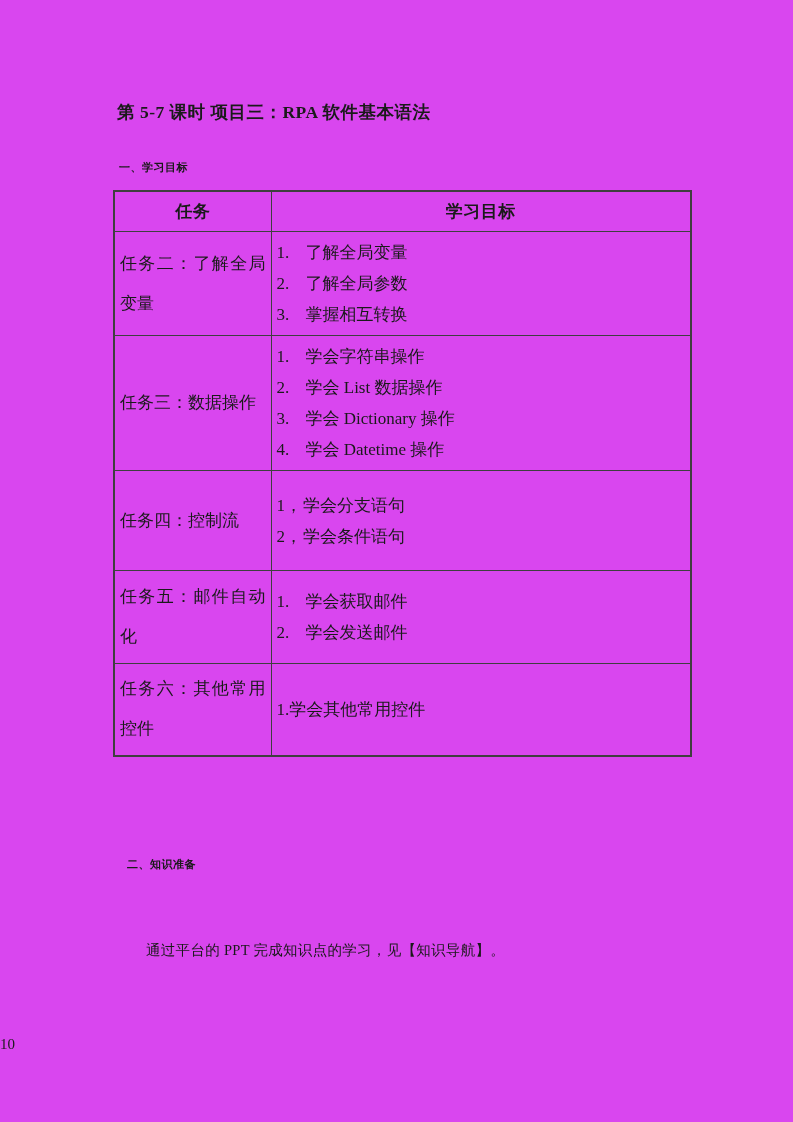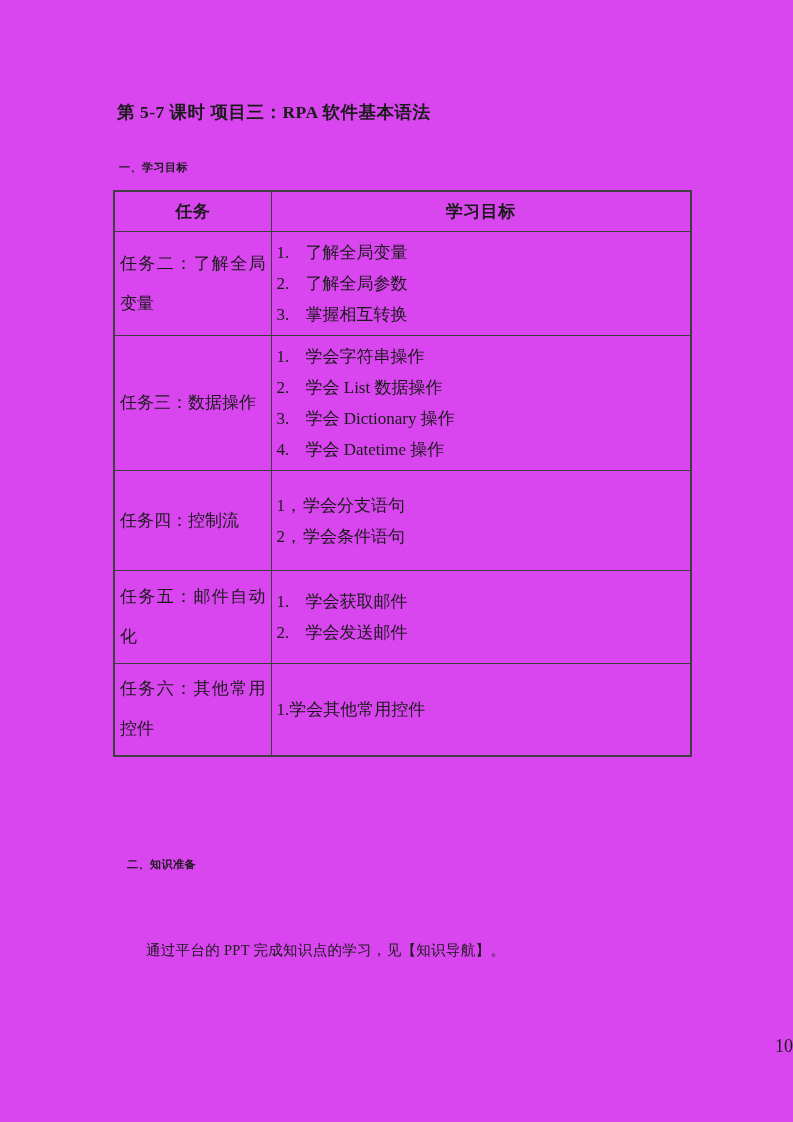--- a/index.html
+++ b/index.html
@@ -100,22 +100,22 @@
     top: 941px;
     font-size: 14.5px;
     letter-spacing: 0.3px;
     white-space: pre;
   }
   .page-number {
     position: absolute;
     left: 0;
     top: 1036px;
     width: 100%;
-    text-align: right;
-    font-size: 18px;
+    text-align: left;
+    font-size: 15px;
   }
 </style>
 </head>
 <body>
 
 <div class="page">
 
   <div class="doc-title">第 5-7 课时 项目三：RPA 软件基本语法</div>
 
   <div class="section-heading heading-1">一、学习目标</div>

